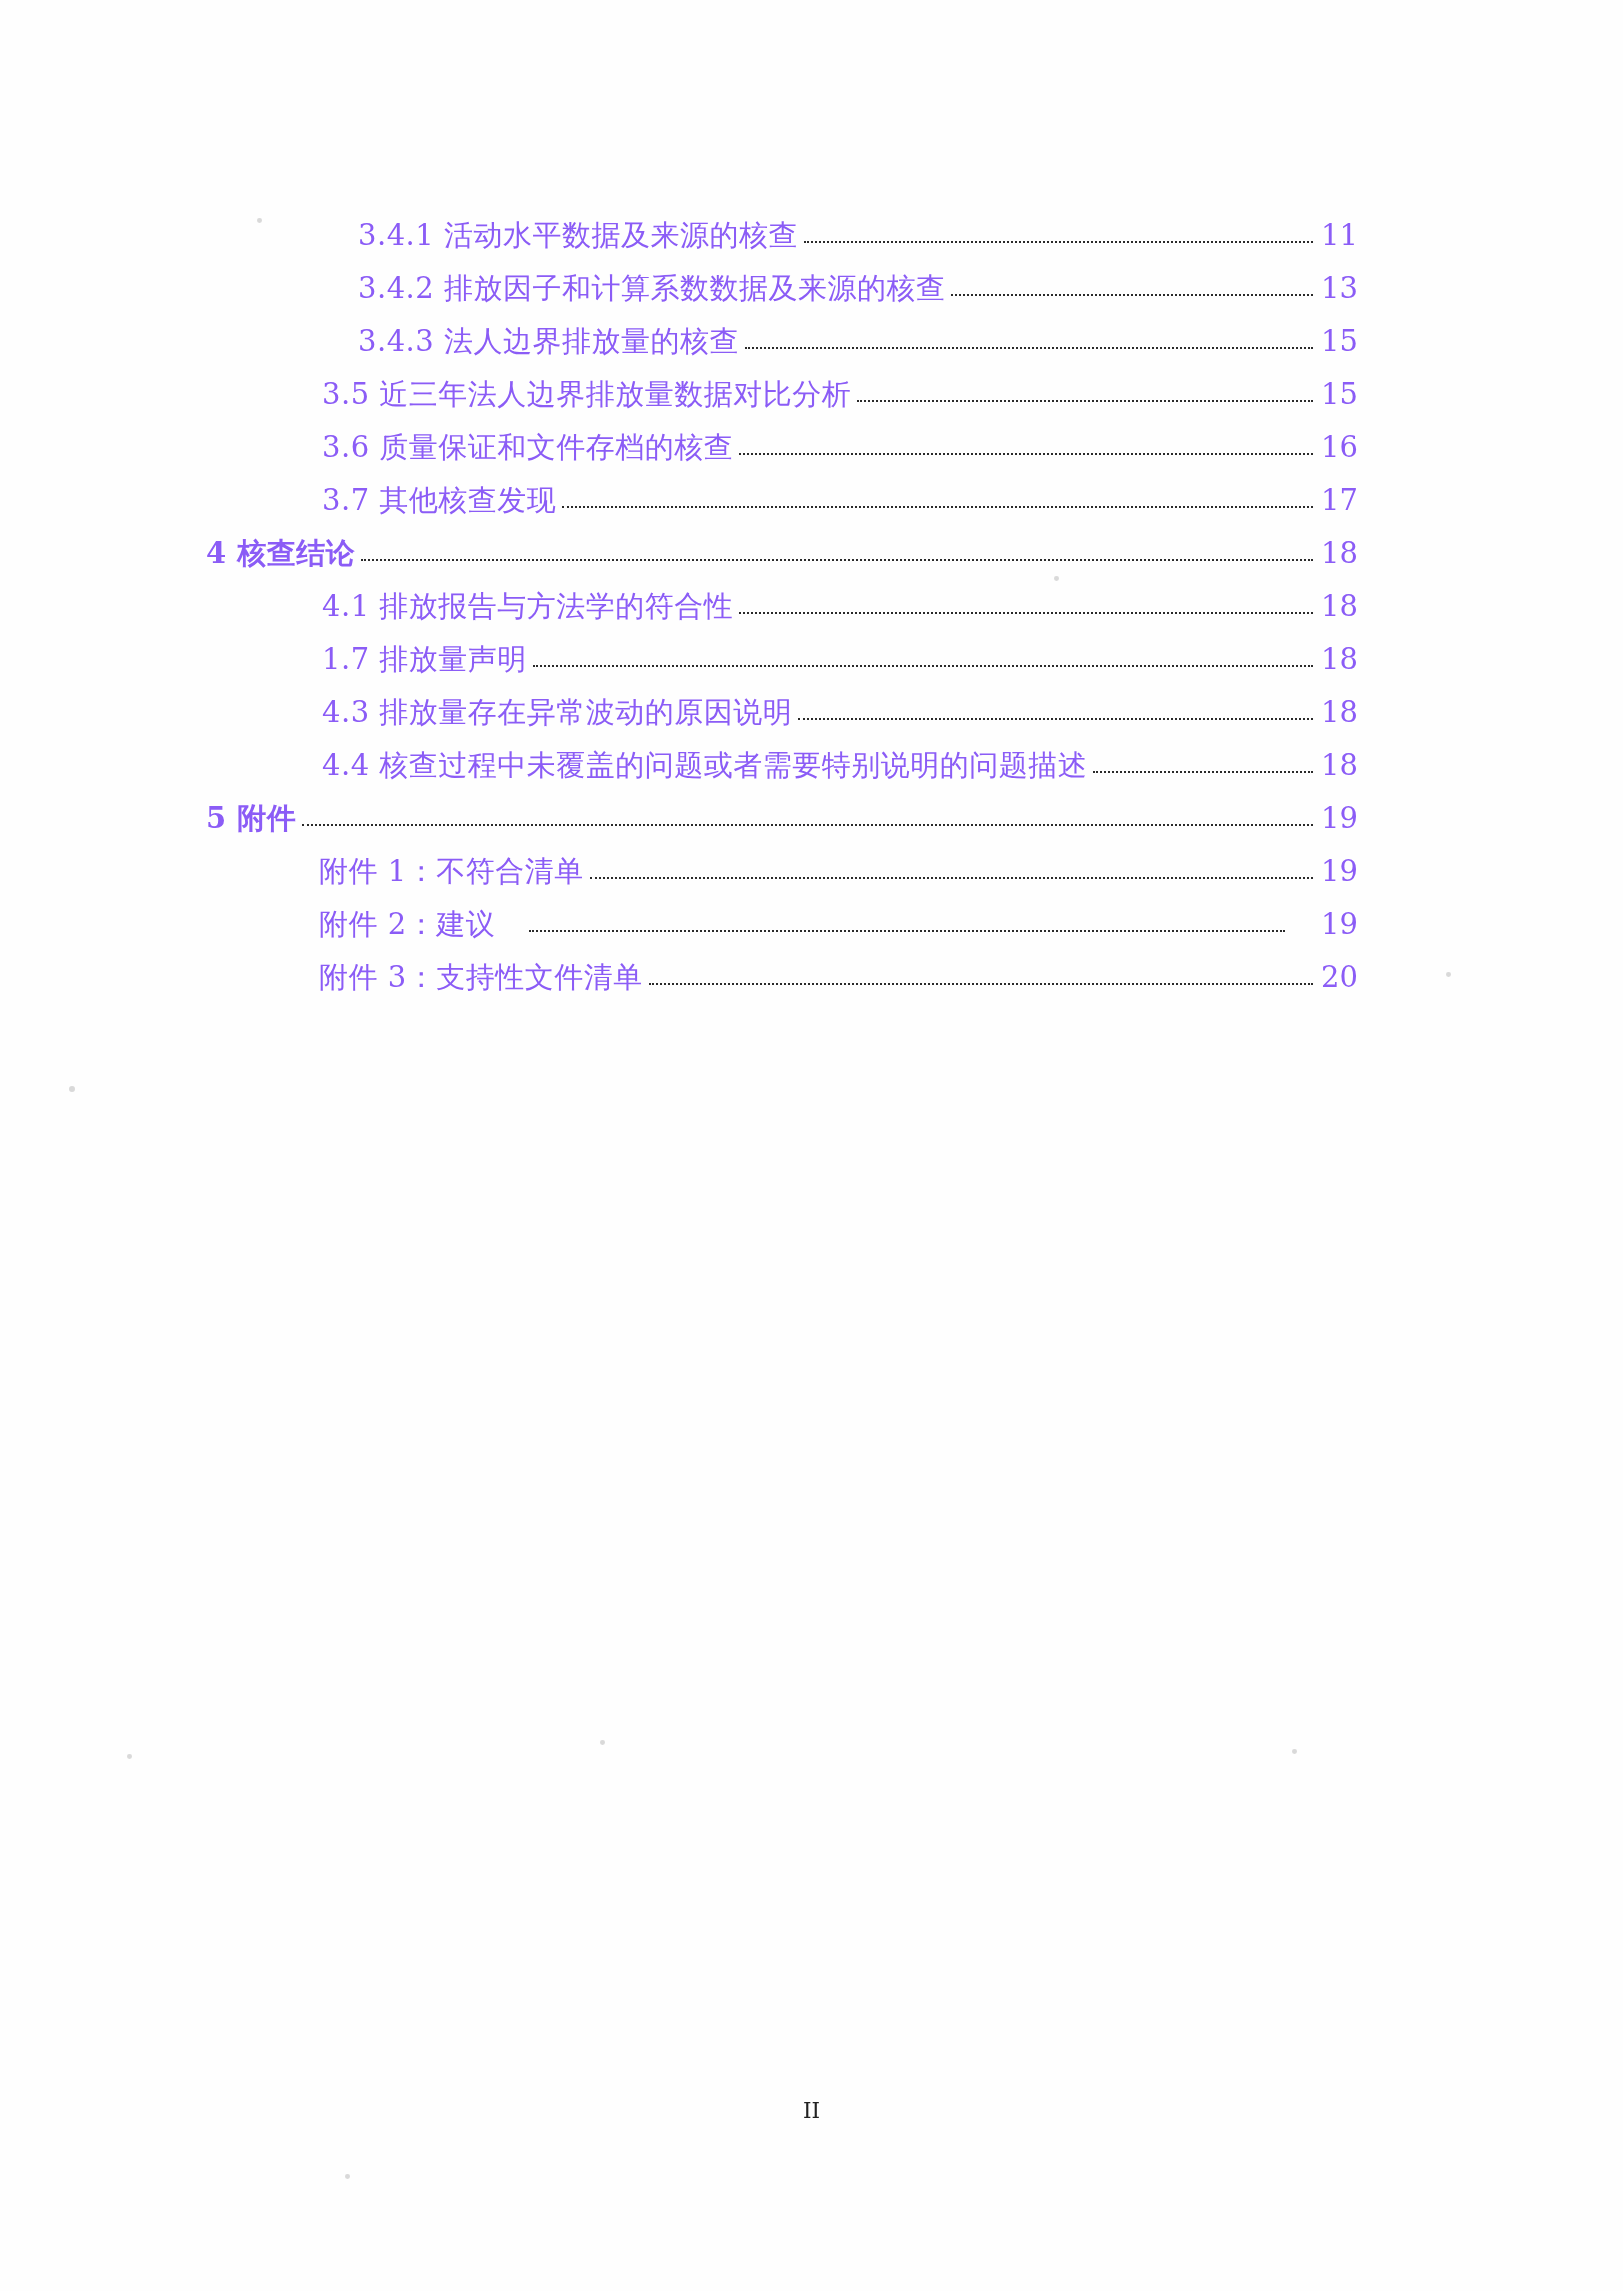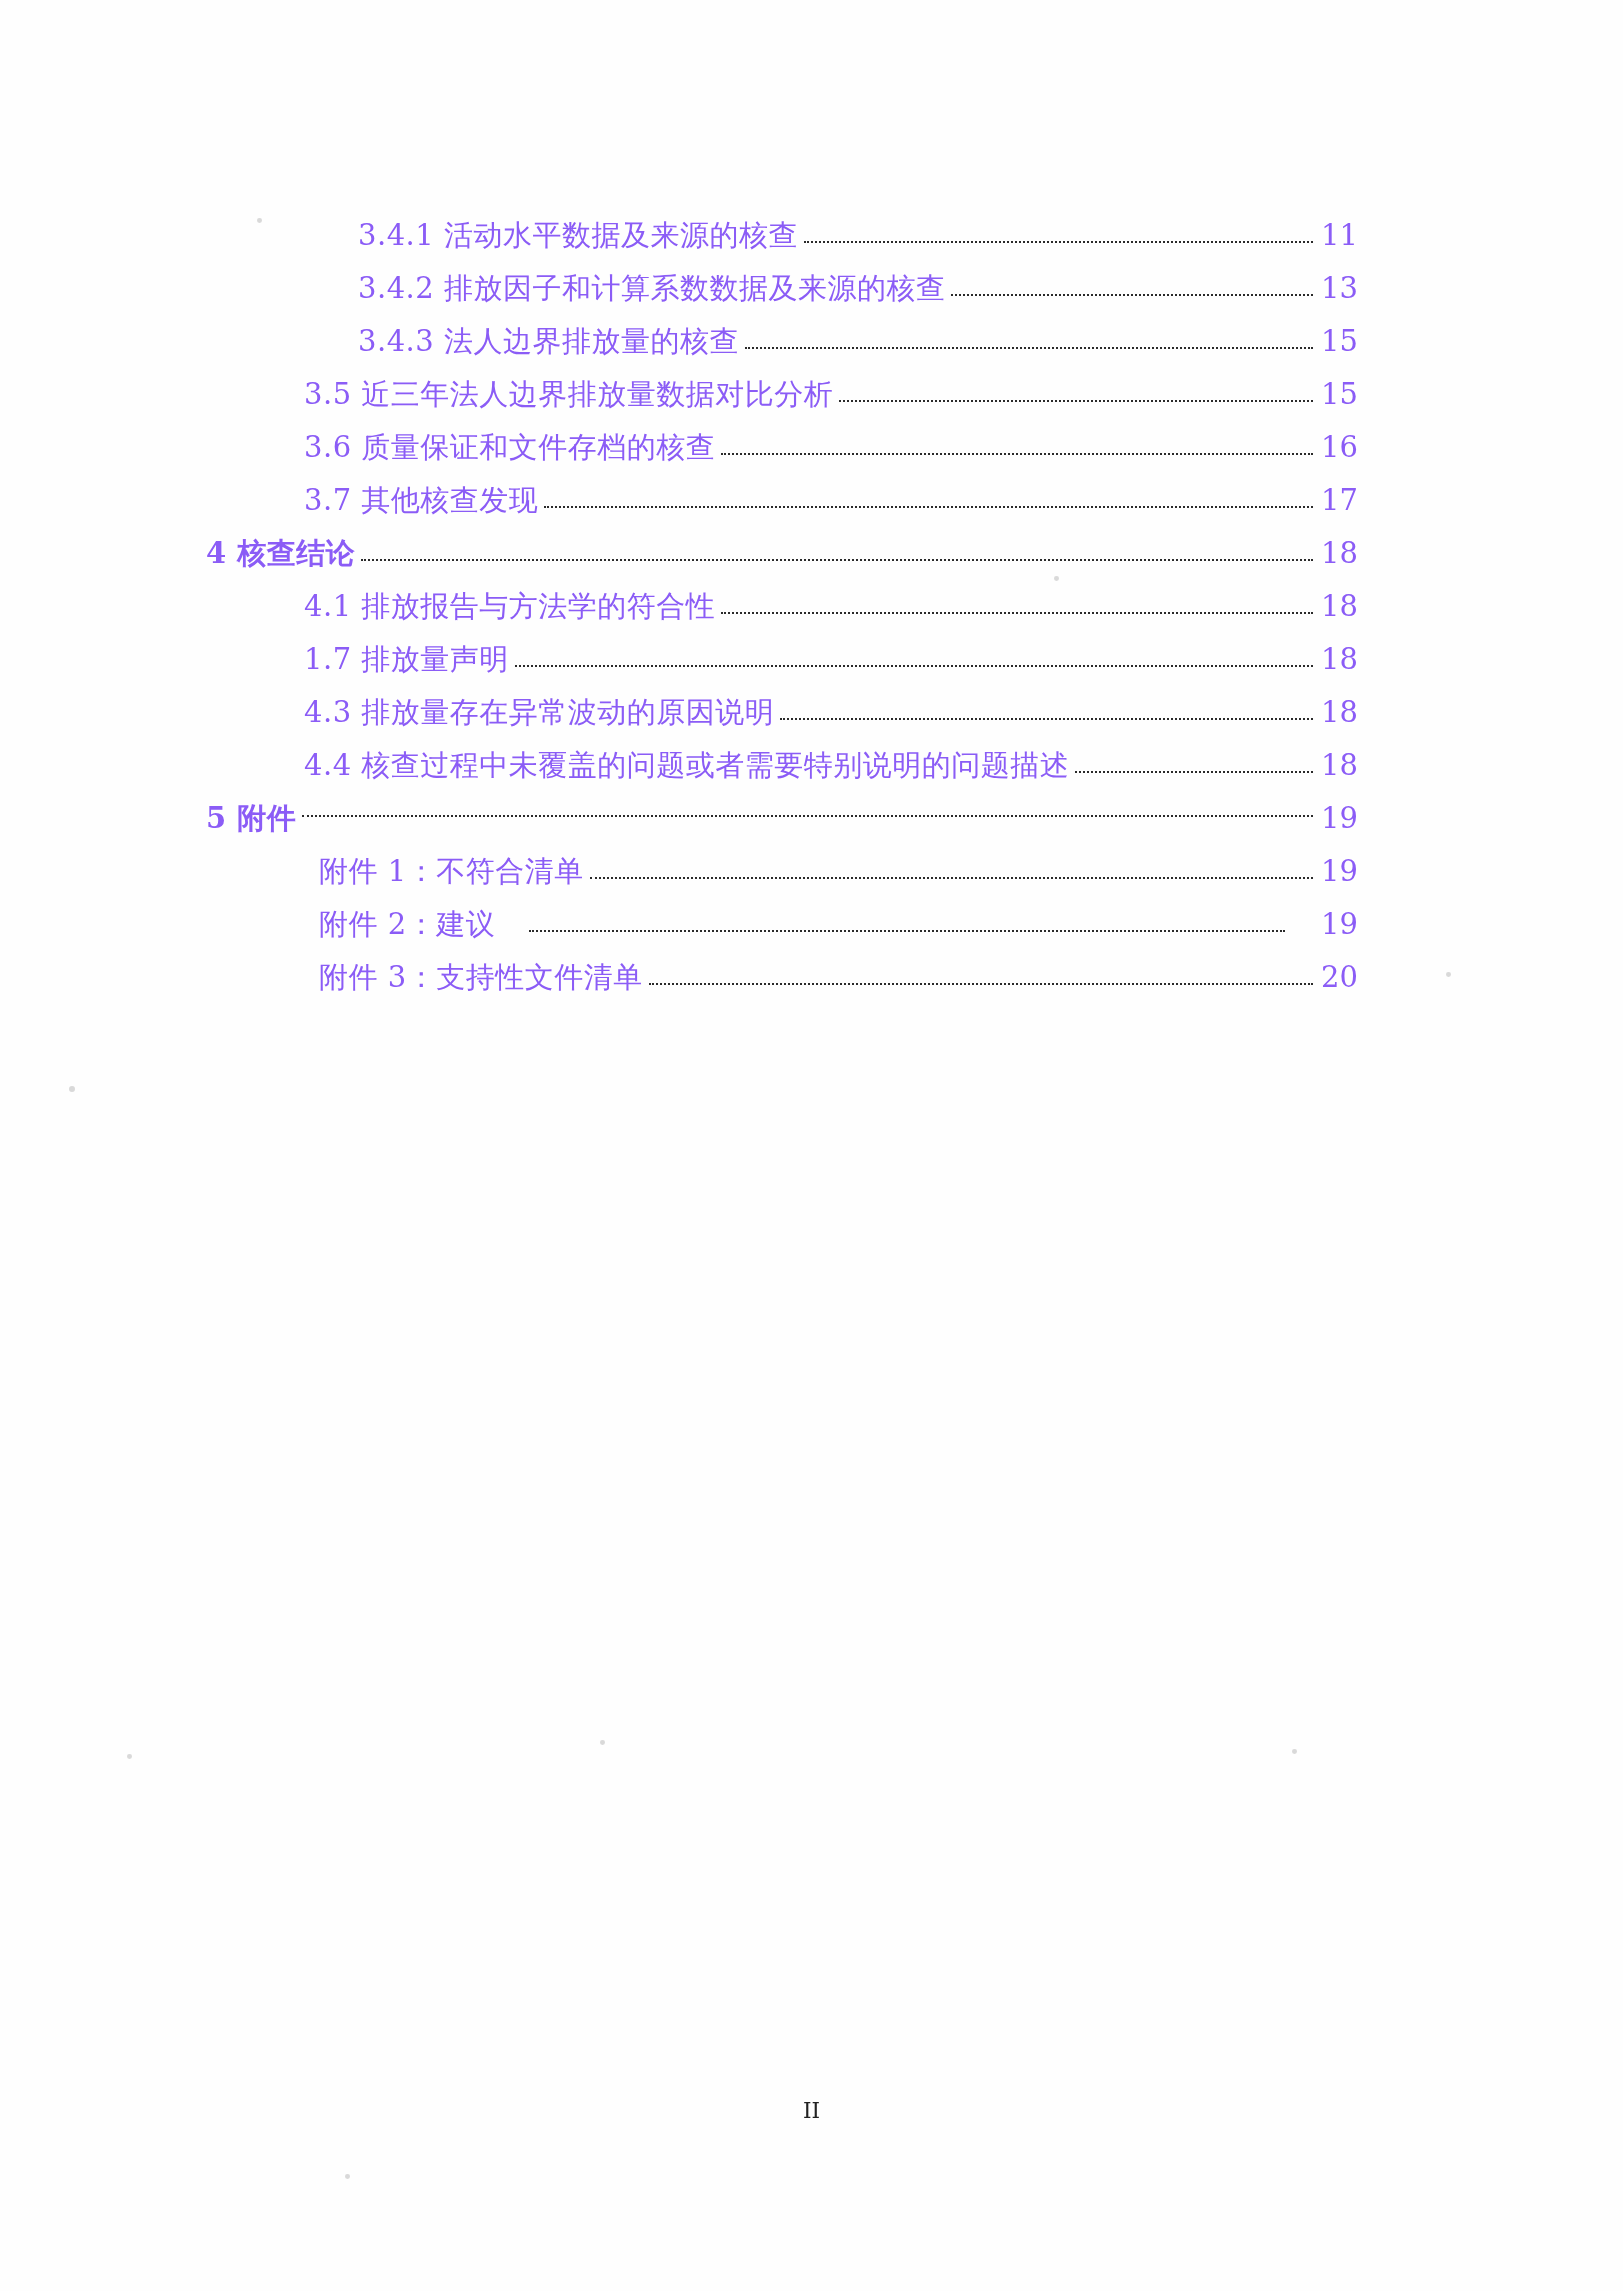--- a/index.html
+++ b/index.html
@@ -56,21 +56,21 @@
     border-bottom: 2px dotted #2a2a2a;
     min-width: 9.8px;
   }
   .toc-entry .page-num {
     font-family: "DejaVu Serif", serif;
     padding-left: 5.9px;
     text-align: right;
   }
   
   .lvl1 { margin-left: 0px; }
-  .lvl2 { margin-left: 54px; }
+  .lvl2 { margin-left: 72px; }
   .lvl3 { margin-left: 108px; }
 
   .lvl1 .label { font-weight: 600; }
 
   .footer-page {
     position: absolute;
     left: 0;
     top: 2098px;
     width: 1623px;
     text-align: center;
@@ -154,21 +154,21 @@
       <span class="leader"></span>
       <span class="page-num">18</span>
     </div>
 
     <div class="toc-entry lvl2">
       <span class="label">4.4 核查过程中未覆盖的问题或者需要特别说明的问题描述</span>
       <span class="leader"></span>
       <span class="page-num">18</span>
     </div>
 
-    <div class="toc-entry lvl1" style="margin-left:-44px;align-items:center;">
+    <div class="toc-entry lvl1" style="margin-left:-44px;">
       <span class="label">5 附件</span>
       <span class="leader"></span>
       <span class="page-num">19</span>
     </div>
 
     <div class="toc-entry lvl2" style="margin-left:69px;">
       <span class="label">附件 1：不符合清单</span>
       <span class="leader"></span>
       <span class="page-num">19</span>
     </div>

